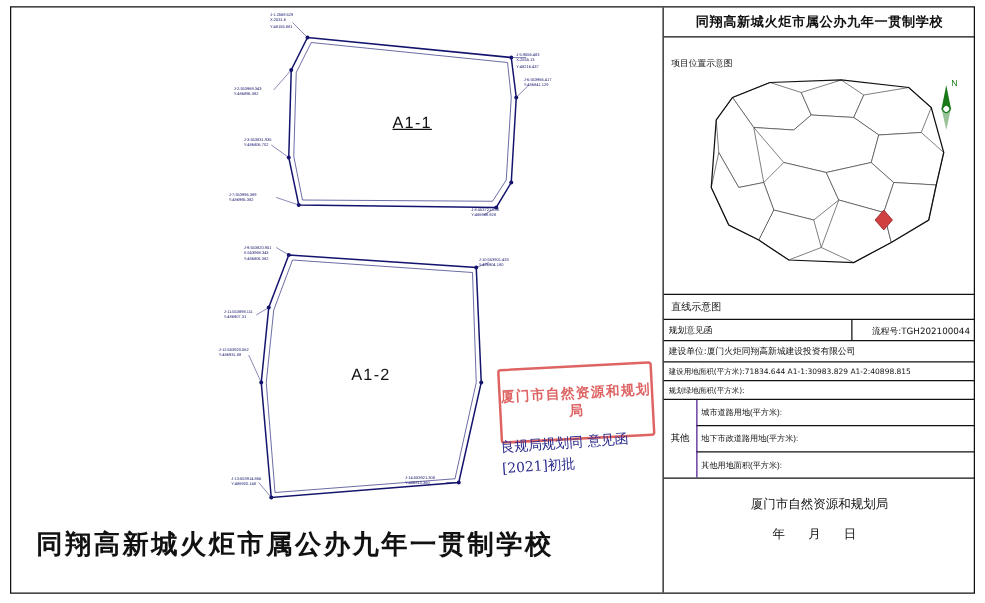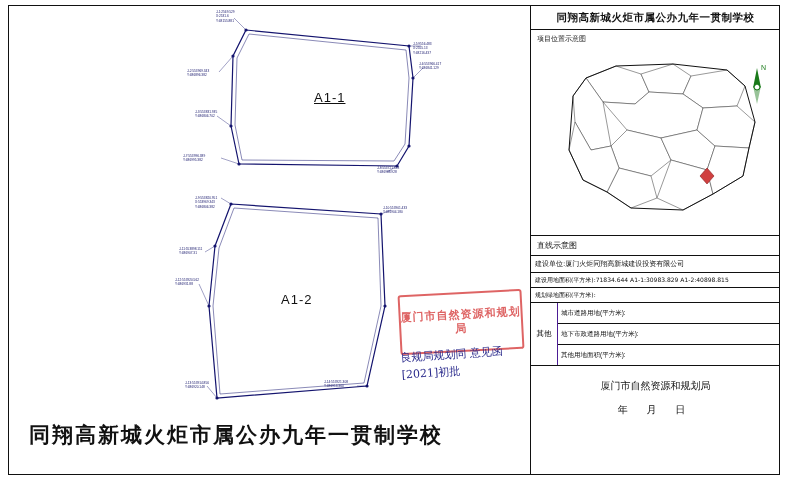--- a/index.html
+++ b/index.html
@@ -60,21 +60,21 @@
     border-left:1px solid #111;box-sizing:border-box;
   }
   .panel-row{border-bottom:1px solid #111;box-sizing:border-box;position:relative;}
   .p-title{
     height:24px;display:flex;align-items:center;justify-content:center;
     font-size:10.5px;font-weight:bold;color:#111;letter-spacing:.5px;
     font-family:"DejaVu Sans","Liberation Sans",sans-serif;
   }
   .p-map{height:206px;position:relative;}
   .p-map-cap{
-    position:absolute;left:6px;top:4px;font-size:7px;color:#111;
+    position:absolute;left:6px;top:16px;font-size:7px;color:#111;
     font-family:"DejaVu Sans","Liberation Sans",sans-serif;
   }
   .p-sub{
     height:20px;display:flex;align-items:center;padding-left:6px;
     font-size:8px;color:#111;
     font-family:"DejaVu Sans","Liberation Sans",sans-serif;
     text-align:center;
   }
   .p-line{
     height:17px;display:flex;align-items:center;padding-left:4px;
@@ -103,21 +103,21 @@
   .p-misc .rows .r{
     height:21px;border-bottom:1px solid #111;box-sizing:border-box;
     display:flex;align-items:center;padding-left:4px;font-size:6.5px;color:#111;
   }
   .p-misc .rows .r:last-child{border-bottom:none;}
   .p-foot{
     height:64px;display:flex;flex-direction:column;align-items:center;
     justify-content:center;gap:10px;
   }
   .p-foot .org{font-size:10px;color:#111;font-family:"DejaVu Sans","Liberation Sans",sans-serif;}
-  .p-foot .date{font-size:10px;color:#111;letter-spacing:8px;font-family:Liberation Sans, sans-serif;}
+  .p-foot .date{font-size:10px;color:#111;letter-spacing:8px;font-family:Liberation Serif, serif;}
   .compass{position:absolute;right:10px;top:36px;width:26px;height:40px;}
   .compass .n{position:absolute;left:17px;top:-2px;font-size:7px;color:#1a7a1a;}
 </style>
 </head>
 <body>
 
 <div class="page">
   <div class="frame"></div>
 
   <div class="drawing">
@@ -238,20 +238,25 @@
         <svg width="26" height="40" viewBox="0 0 26 40">
           <polygon points="13,2 17,22 13,18 9,22" fill="#1a7a1a"></polygon>
           <polygon points="13,38 9,20 13,24 17,20" fill="#1a7a1a" opacity=".45"></polygon>
           <circle cx="13" cy="21" r="3" fill="none" stroke="#1a7a1a" stroke-width="1"></circle>
         </svg>
       </div>
     </div>
 
     <div class="panel-row p-sub">直线示意图</div>
 
+    <div class="panel-row p-line">
+      <span>规划意见函</span>
+      <span class="divider"></span>
+      <span class="right">流程号:TGH202100044</span>
+    </div>
 
 
     <div class="panel-row p-line">
       <span>建设单位:厦门火炬同翔高新城建设投资有限公司</span>
     </div>
 
 
     <div class="panel-row p-area">
       <span>建设用地面积(平方米):71834.644 A1-1:30983.829 A1-2:40898.815</span>
     </div>

